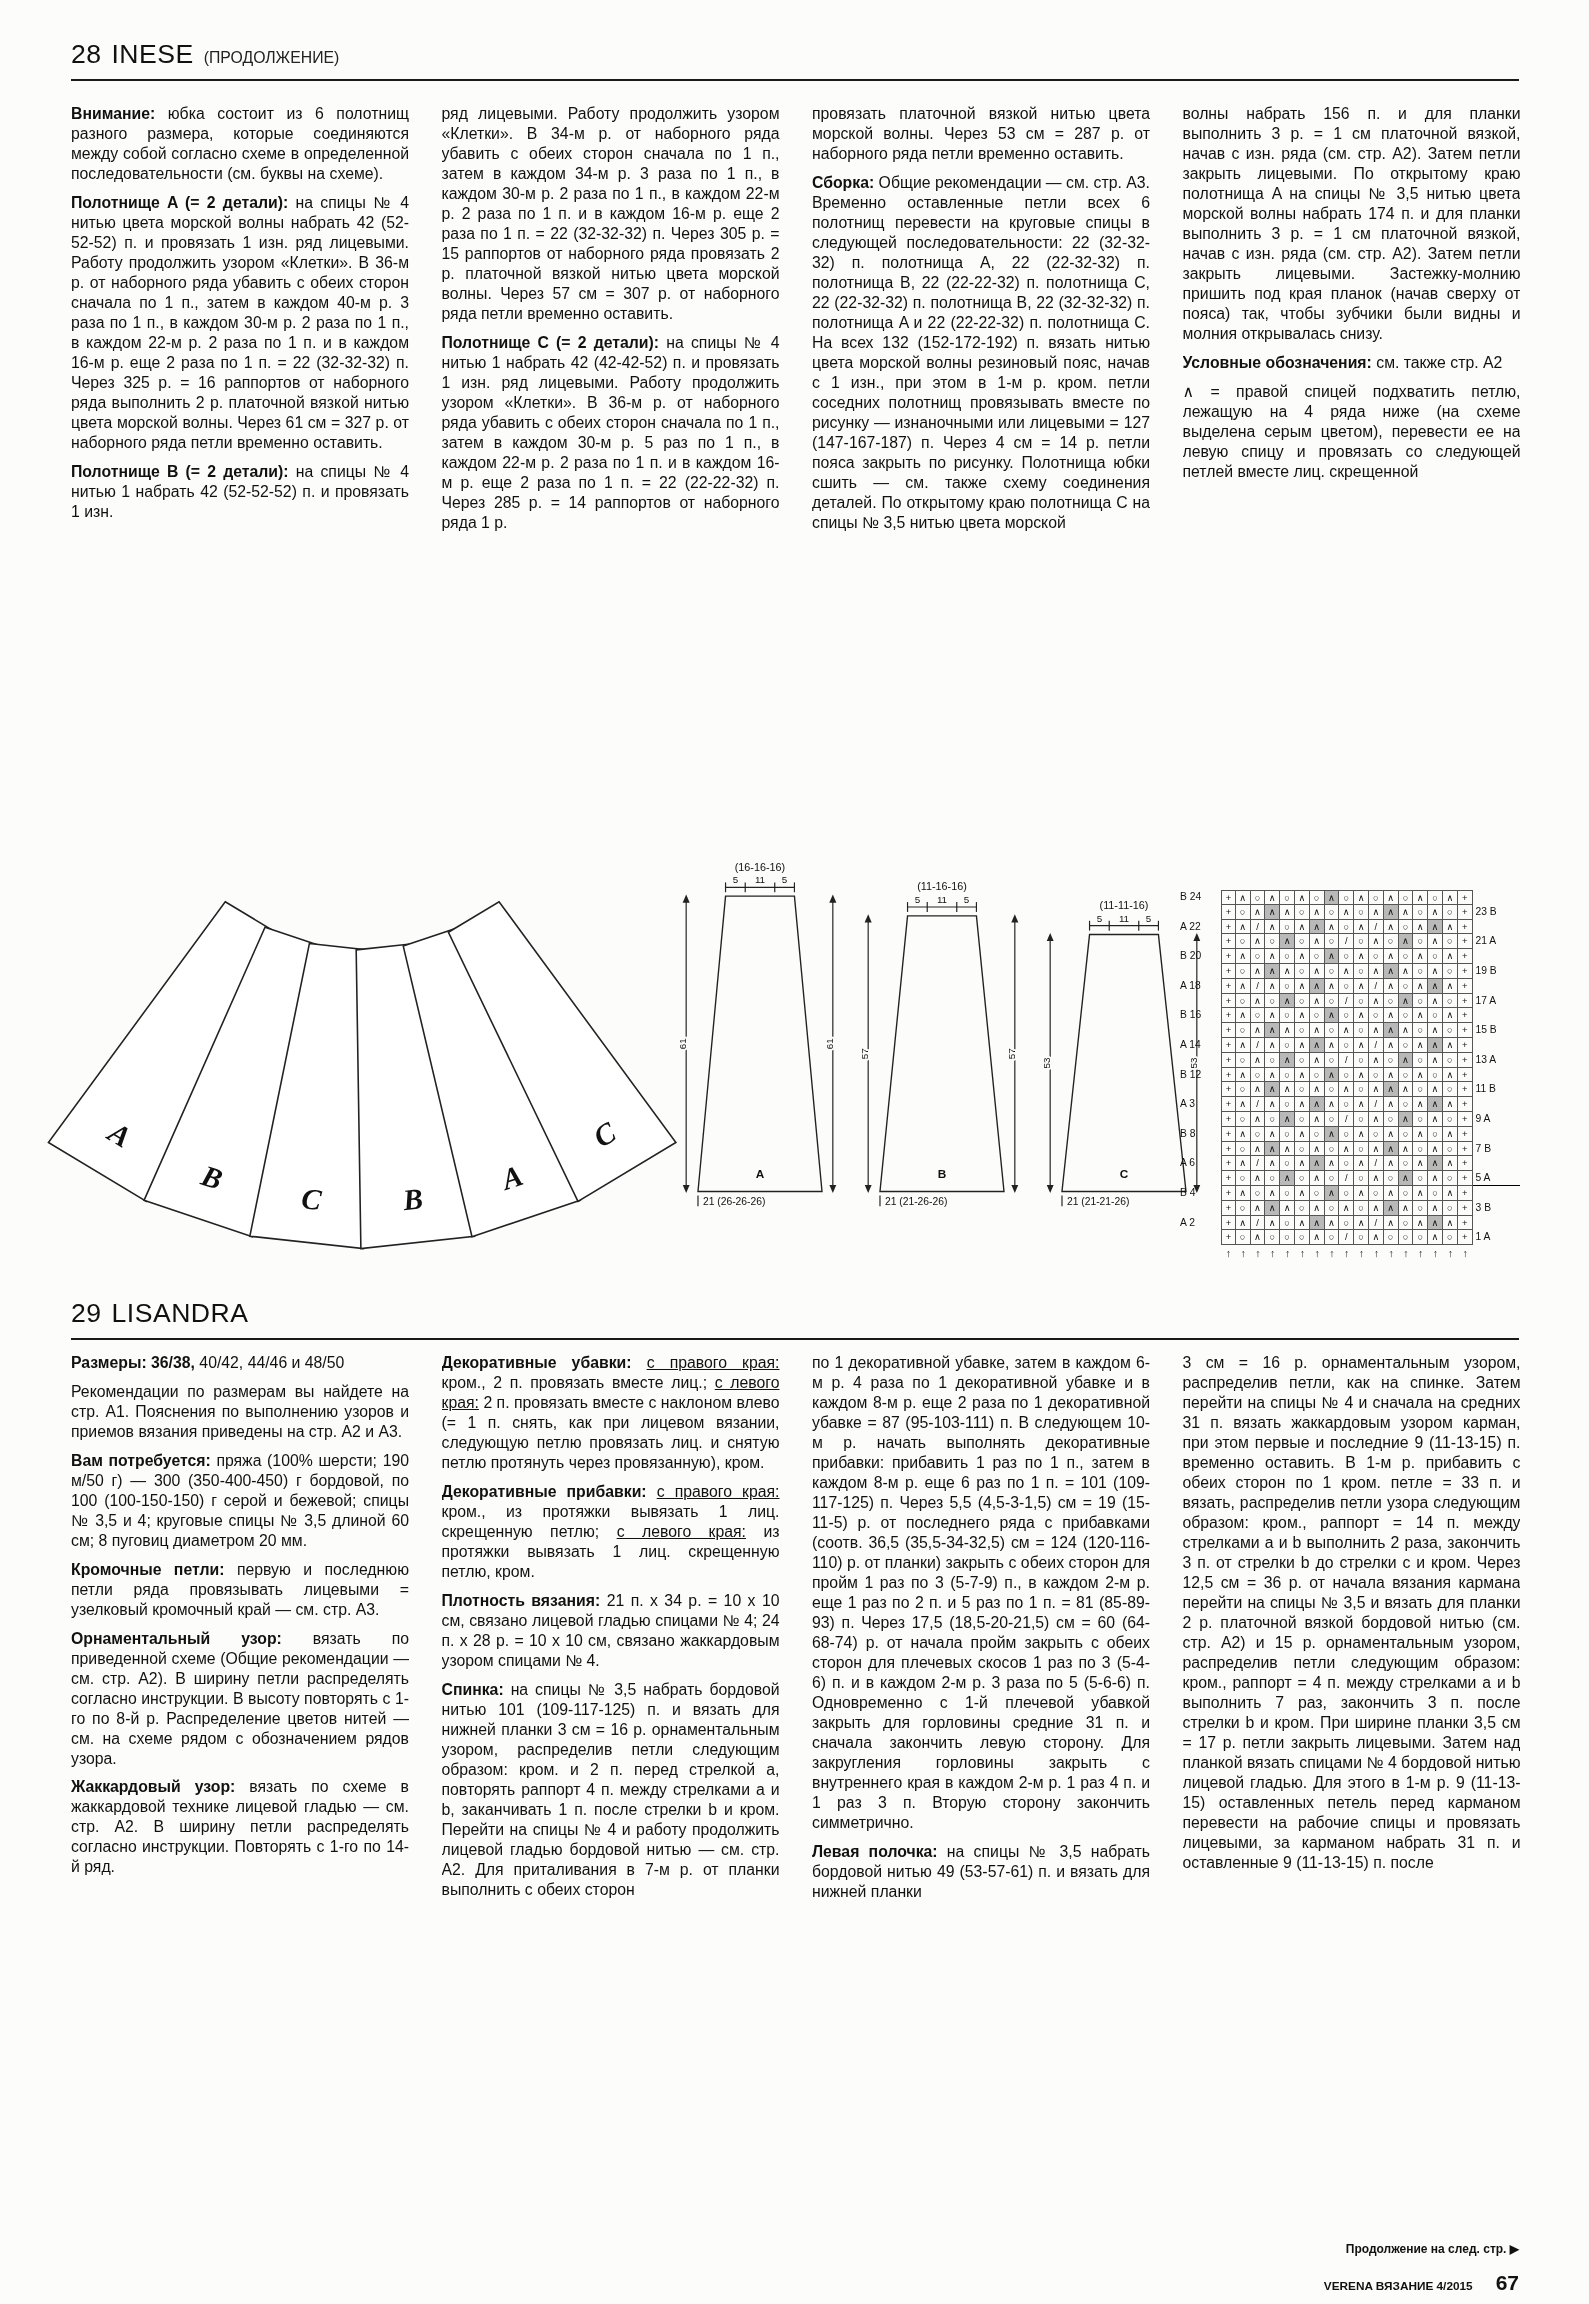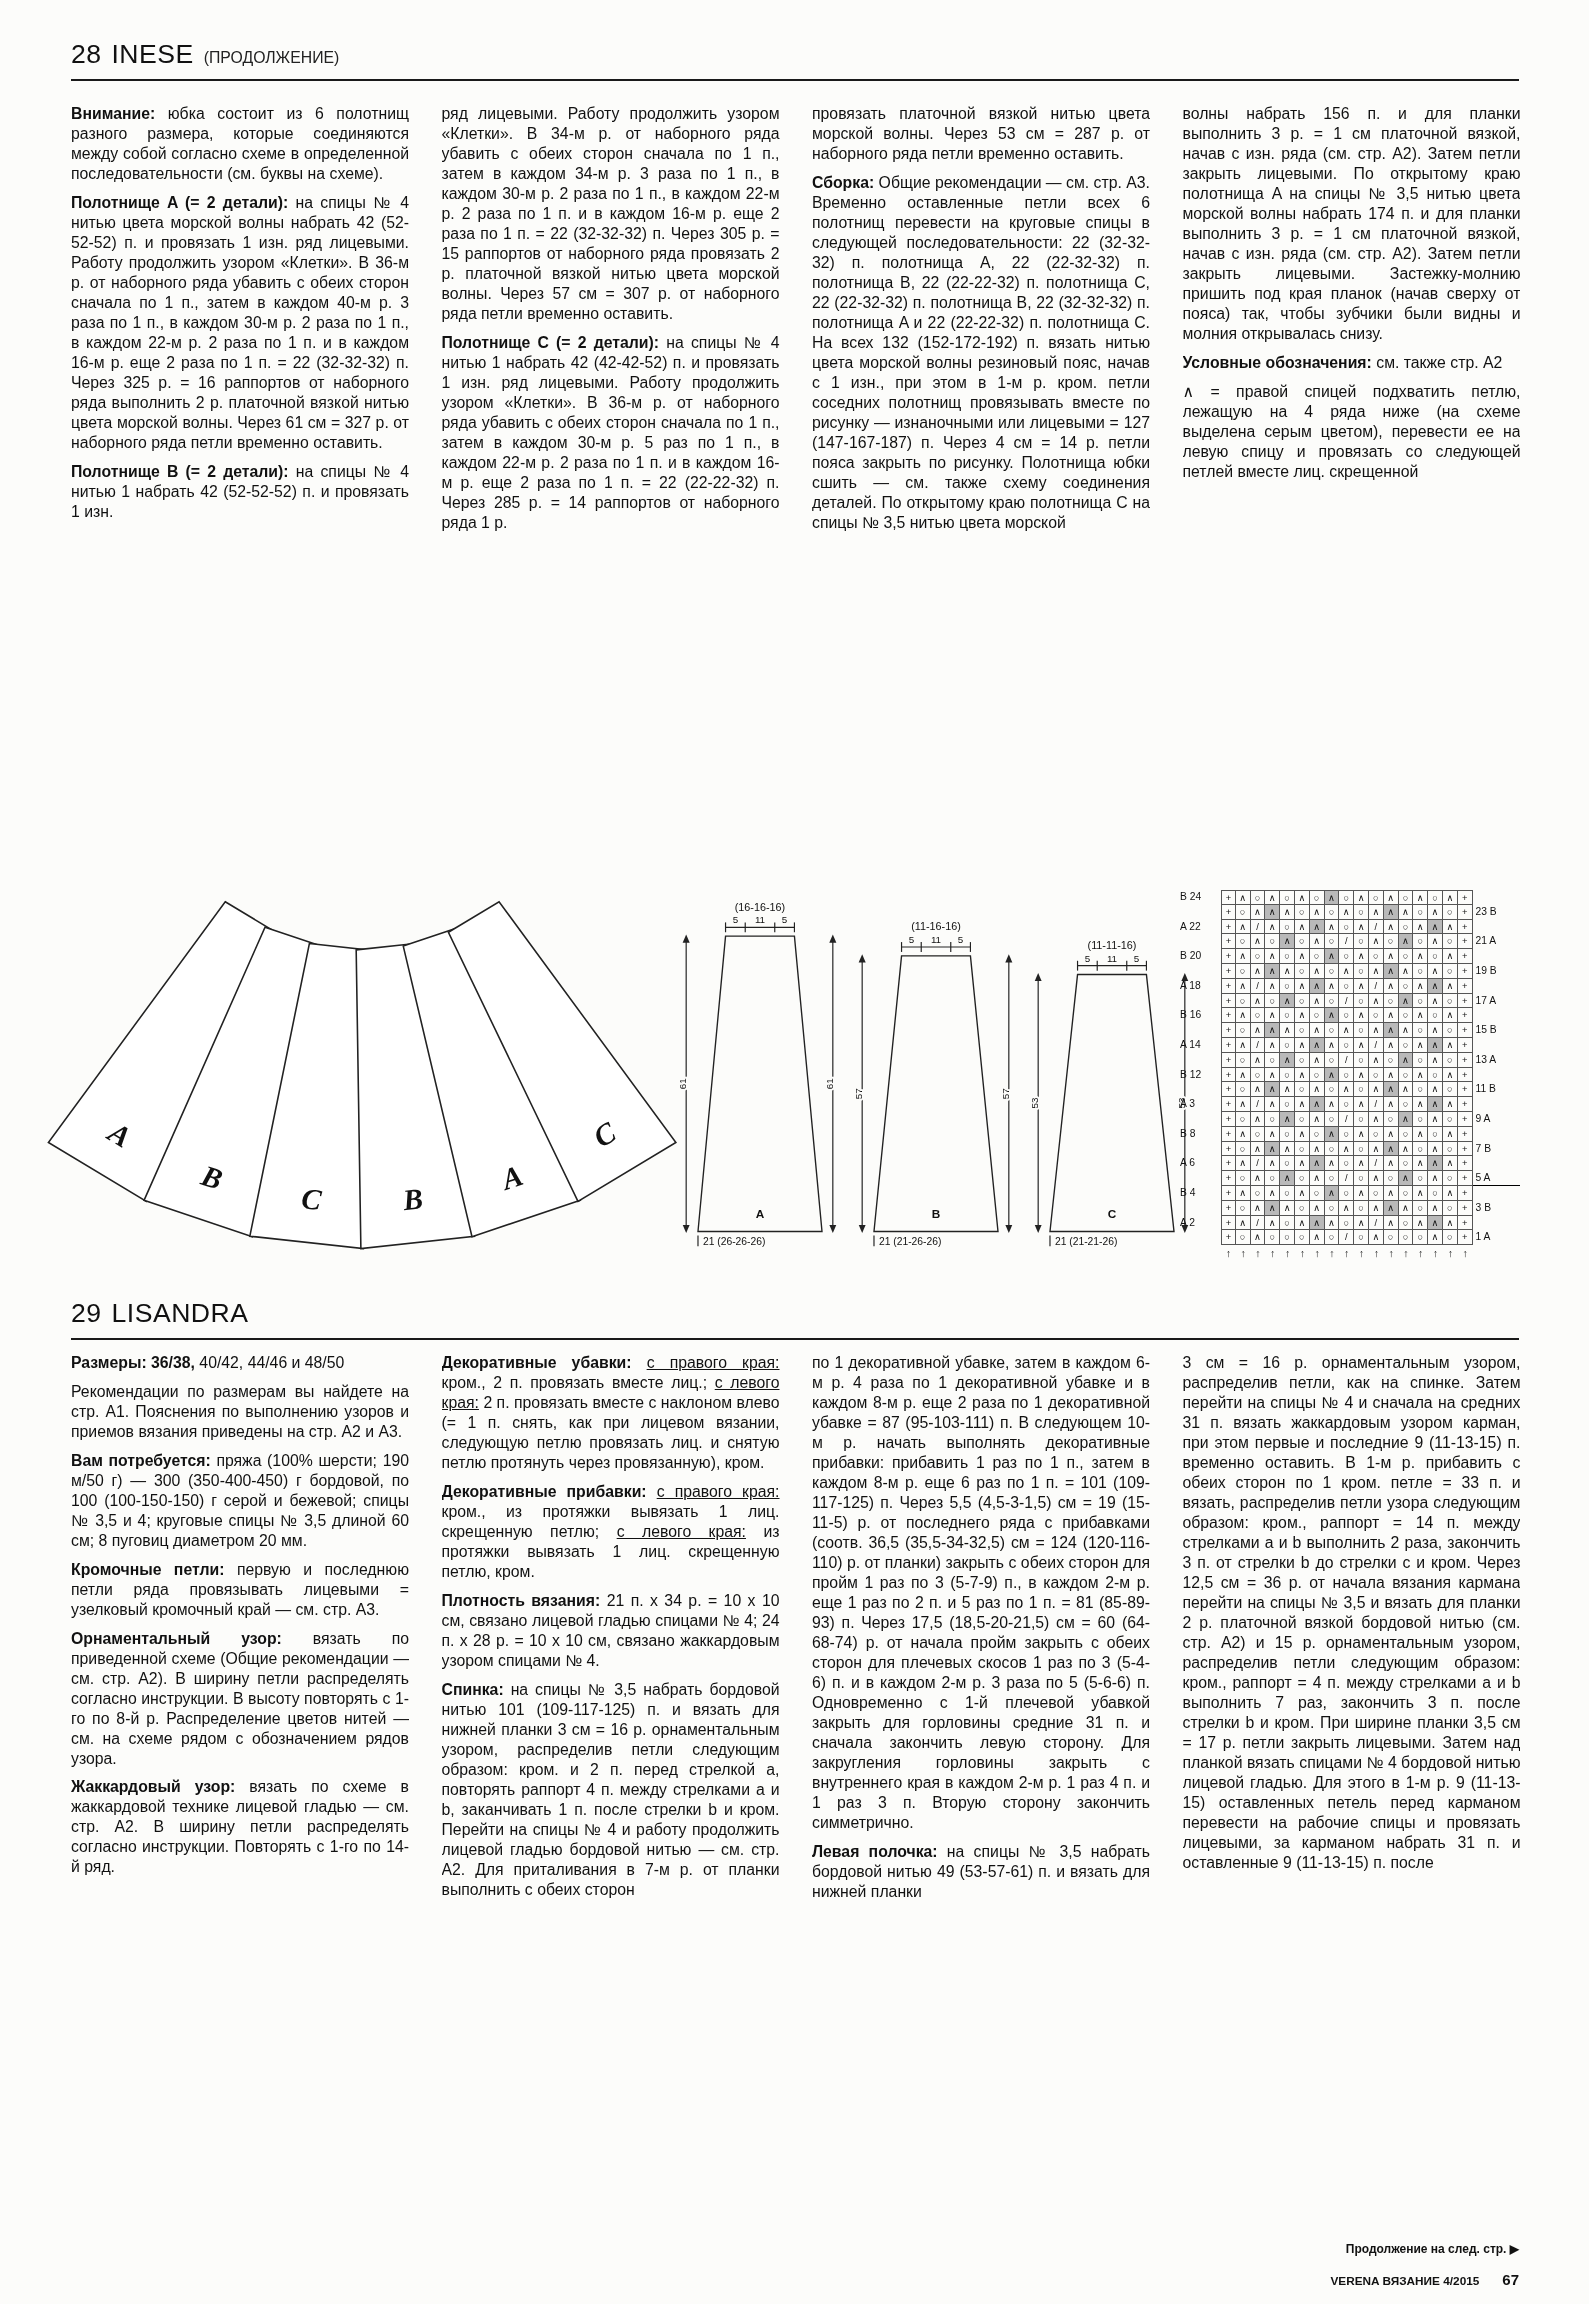--- a/index.html
+++ b/index.html
@@ -10,39 +10,39 @@
   .h-sub{font-size:15.8px;color:#222}
   .rule{position:absolute;left:71px;width:1448px;height:2px;background:#1a1a1a}
   .cols{position:absolute;left:71px;width:1449px;display:flex;gap:32.5px;overflow:hidden}
   .col{width:338px;flex:none;overflow:hidden}
   .col p{font-size:15.8px;line-height:20px;text-align:justify;margin:0 0 8.9px 0}
   .col p u{text-decoration:underline}
   .lead{font-weight:bold}
   
   #fan{position:absolute;left:47px;top:879px}
   .fan-letter{font-family:"Liberation Serif",serif;font-size:30px;font-weight:bold;font-style:italic;fill:#111}
-  #schematics{position:absolute;left:678px;top:885px;display:flex;gap:13px}
+  #schematics{position:absolute;left:678px;top:845px;display:flex;gap:19px}
   .schem-text{font-family:"Liberation Sans",sans-serif;fill:#111}
   
   #chart{position:absolute;left:1180px;top:890px}
   .ch-row{display:flex;height:14.8px}
   .ch-lab{width:41px;font-size:10.3px;line-height:14.8px;color:#111;white-space:nowrap}
   .ch-lab.l{text-align:left;padding-right:4.9px}
   .ch-lab.r{width:47px;text-align:left;padding-left:3px}
   .ch-lab.r.mark{border-bottom:1.5px solid #000}
   .ch-cell{width:14.8px;height:14.8px;font-size:9.4px;line-height:13.3px;text-align:center;border-right:1px solid #555;border-bottom:1px solid #555;color:#111;flex:none}
   .ch-row .ch-cell:nth-child(2){border-left:1px solid #555}
   .ch-row.first .ch-cell{border-top:1px solid #555}
   .ch-cell.gray{background:#b9b9b9}
   .ch-row.arrows{height:17.7px}
   .ch-row.arrows .ch-cell{border:none;font-size:10.8px;line-height:17.7px}
   
   .continuation{position:absolute;right:71px;top:2242px;font-weight:bold;font-size:12px}
   .footer{position:absolute;right:71px;top:2271px;font-size:11.8px;font-weight:bold;display:flex;align-items:baseline;gap:23px}
-  .footer .pg{font-size:15px}
+  .footer .pg{font-size:21px}
 </style>
 </head>
 <body>
 
 <div class="page">
 
   <div class="art-head" style="top:39px">
     <span class="h-big">28</span>
     <span class="h-big">INESE</span>
     <span class="h-sub">(ПРОДОЛЖЕНИЕ)</span>

